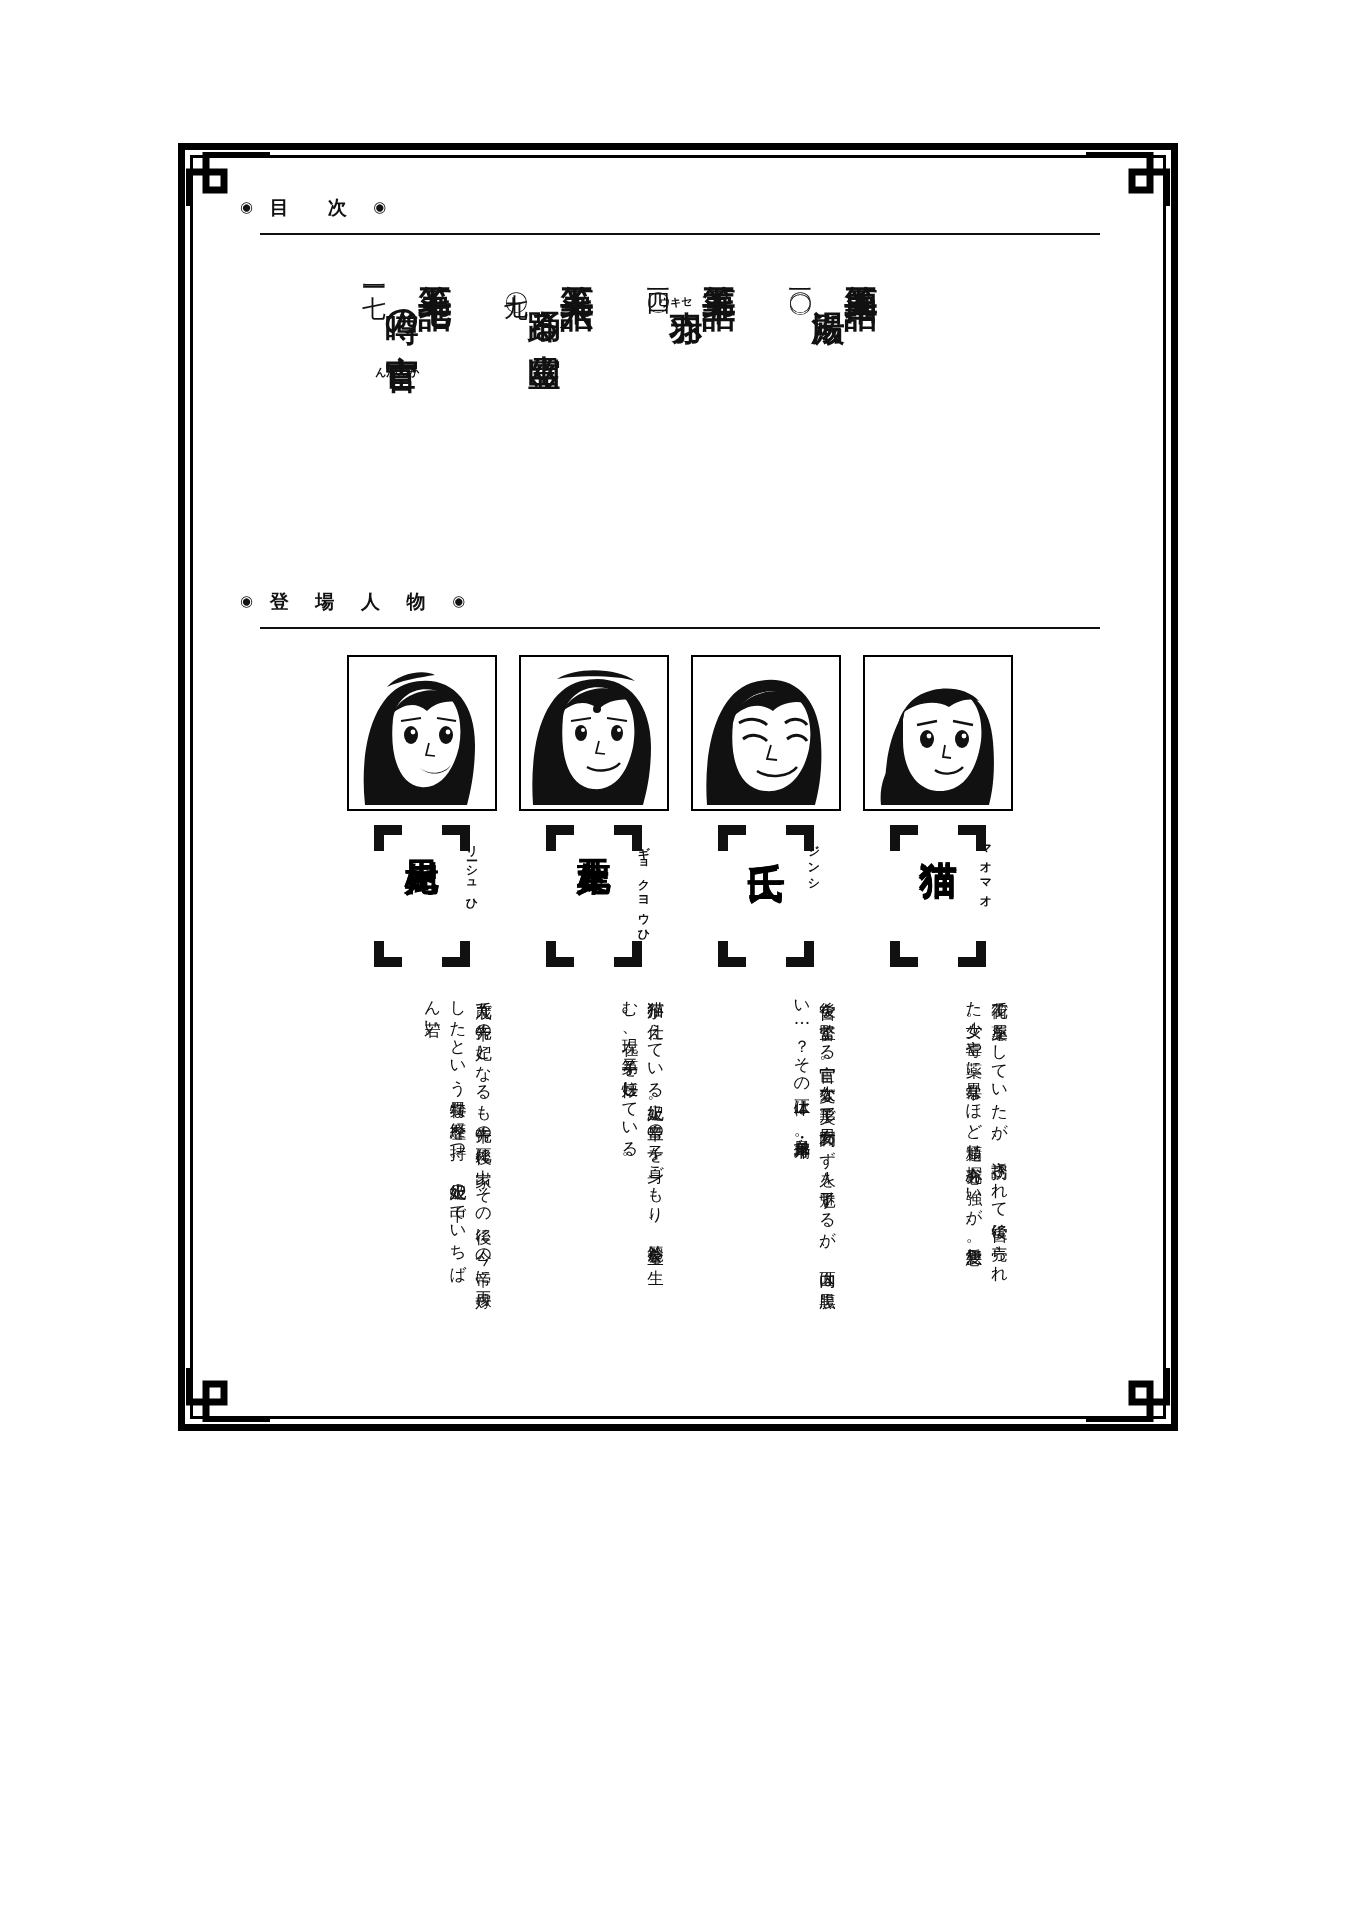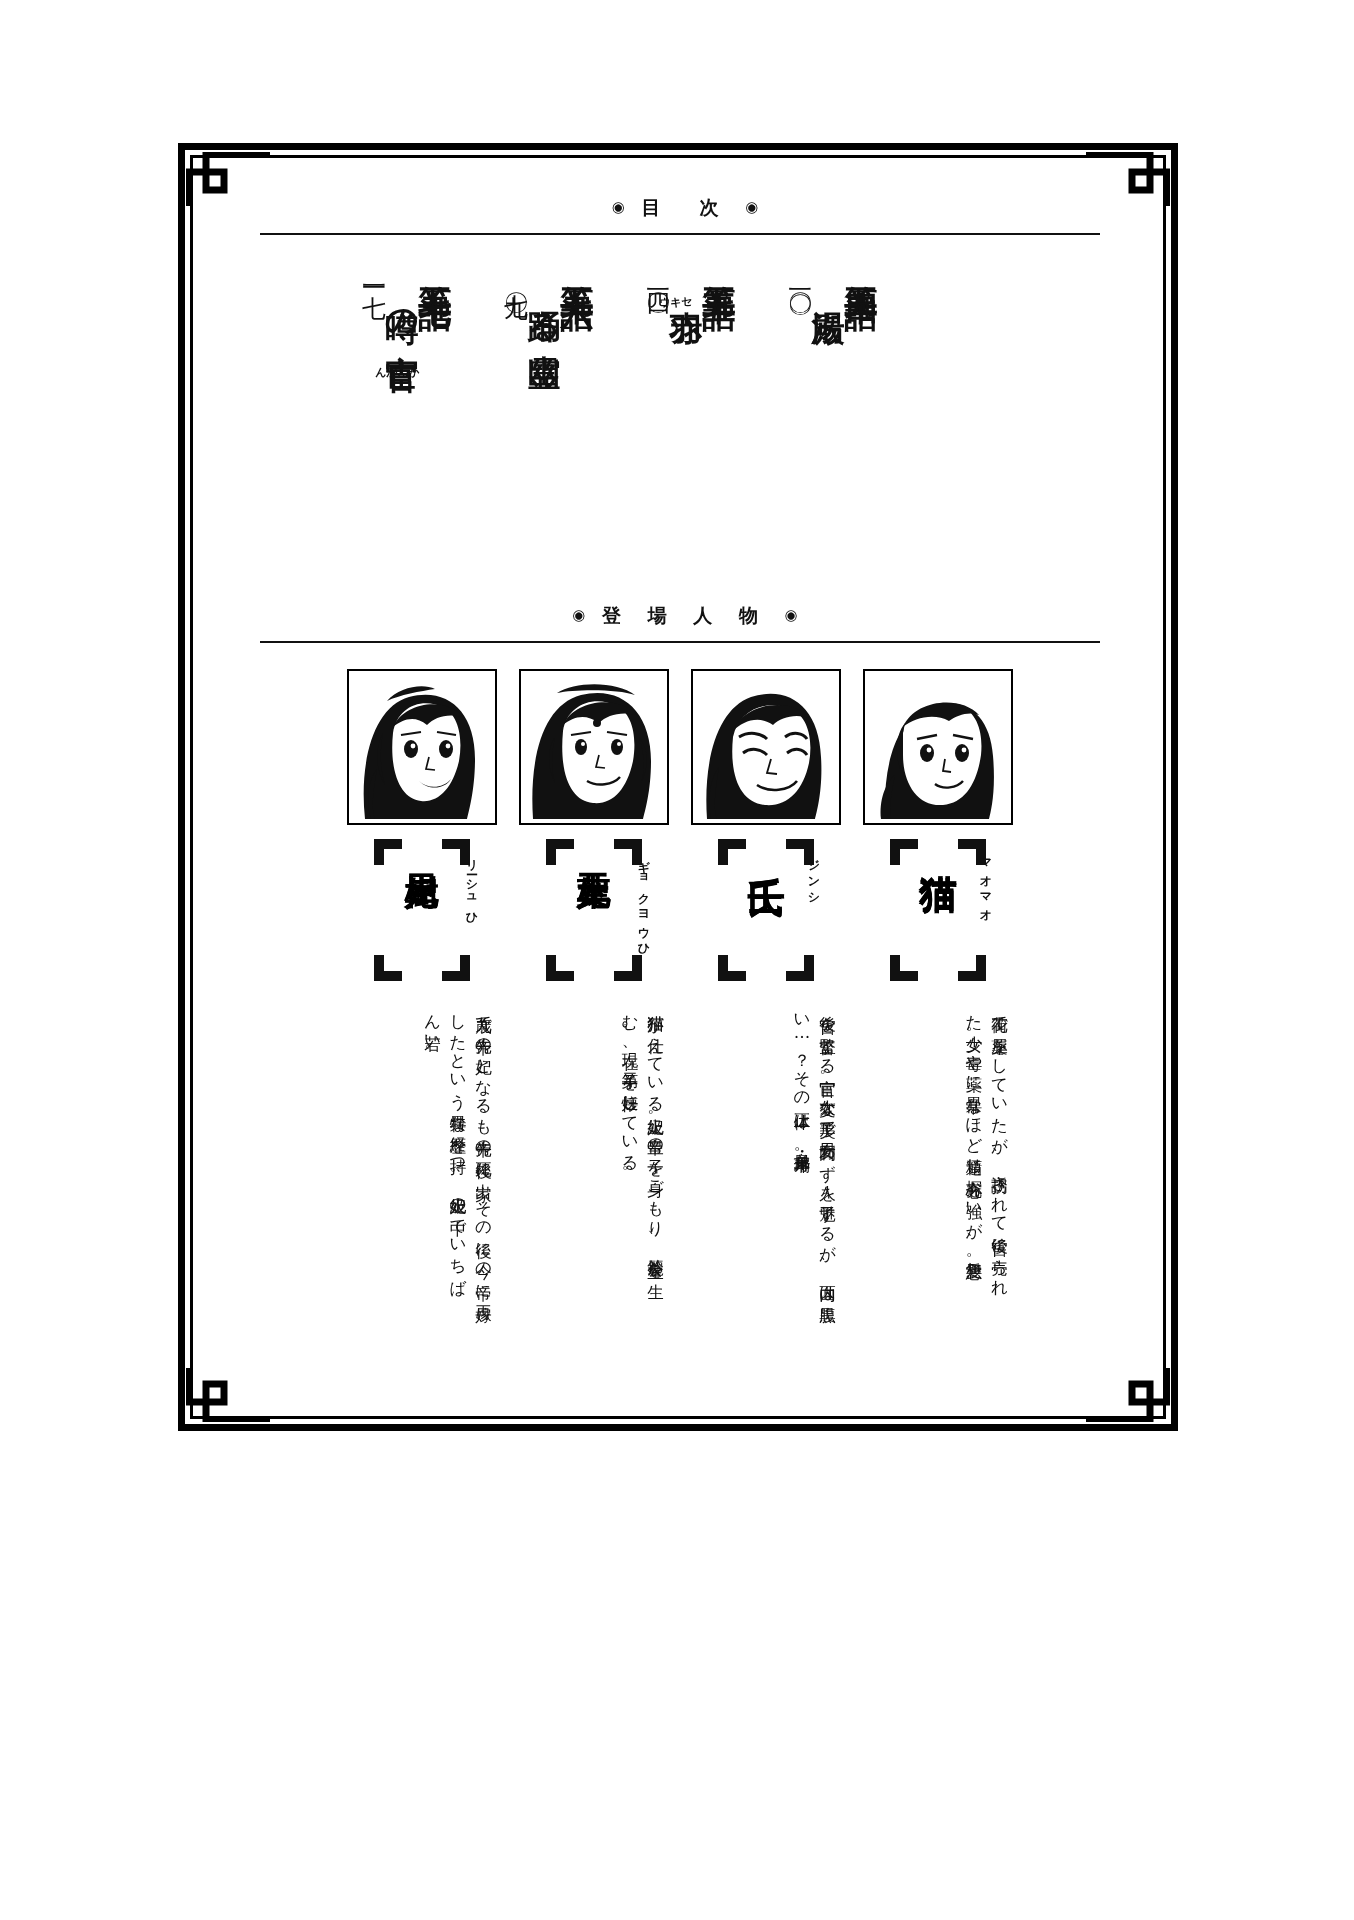--- a/index.html
+++ b/index.html
@@ -54,21 +54,21 @@
   .content {
     position: absolute;
     left: 230px;
     top: 195px;
     width: 900px;
     height: 1190px;
   }
 
   
   .section-head {
-    text-align: center;
+    text-align: left;
     font-size: 19px;
     letter-spacing: 10px;
     font-weight: 700;
     font-family: "DejaVu Serif", "Liberation Serif", serif;
     padding-left: 10px;
   }
   .section-head .dot {
     font-size: 15px;
     vertical-align: 2px;
     letter-spacing: 0;
@@ -121,21 +121,20 @@
     text-orientation: upright;
     font-size: 11px;
     letter-spacing: 1px;
     left: -11px;
     top: 4px;
     font-weight: 700;
   }
 
   
   .chars-head {
-    margin-top: 14px;
   }
   .char-row {
     margin-top: 26px;
     display: flex;
     flex-direction: row-reverse;
     justify-content: center;
     gap: 24px;
   }
   .char-col {
     width: 148px;

